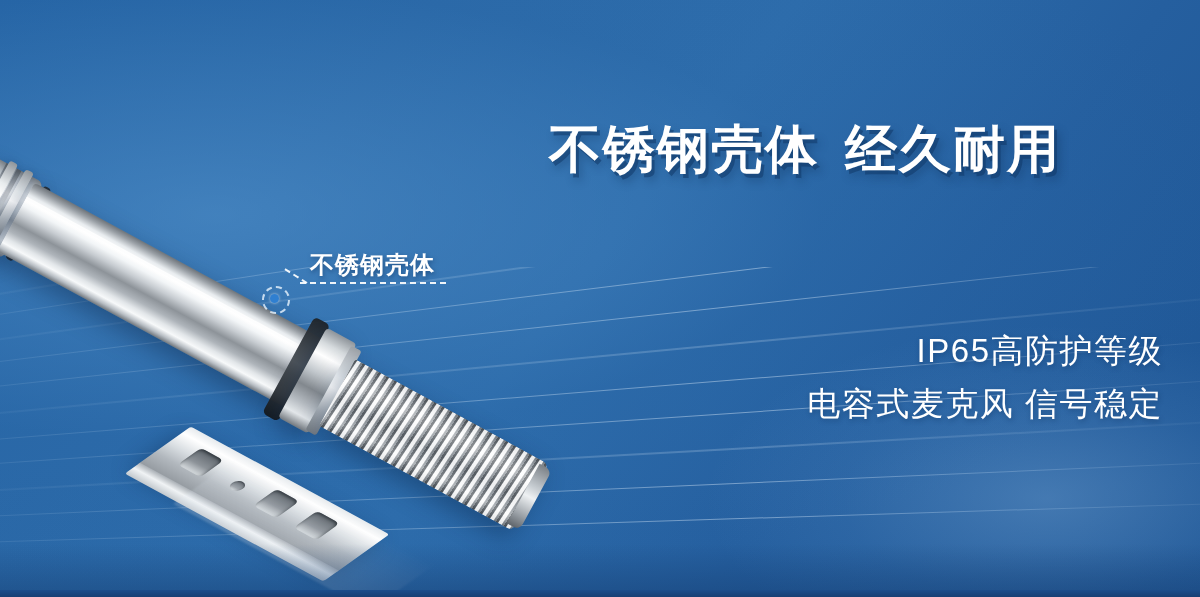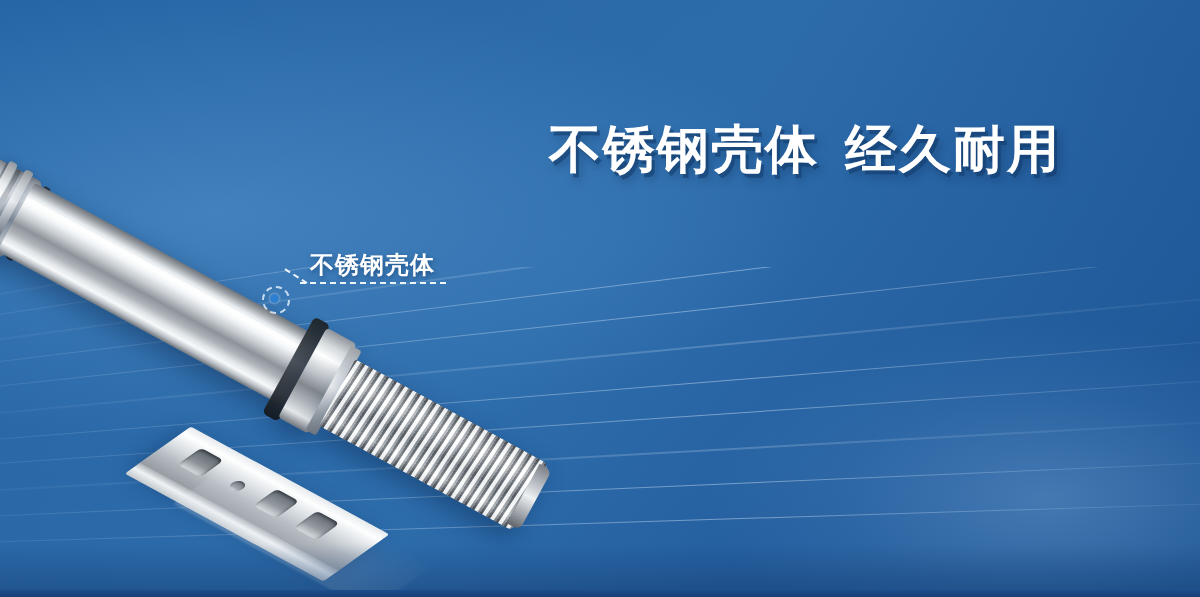--- a/index.html
+++ b/index.html
@@ -262,17 +262,19 @@
 
   <div class="callout-ring"></div>
   <div class="callout-dot"></div>
   <div class="callout-diag"></div>
   <div class="callout-line"></div>
   <div class="callout-label">不锈钢壳体</div>
 
   <div class="headline"><span>不锈钢壳体</span><span class="gap"></span><span>经久耐用</span></div>
 
   <div class="features">
+    <div>IP65高防护等级</div>
+    <div>电容式麦克风 信号稳定</div>
   </div>
 
   <div class="bottomfade"></div>
   <div class="bottombar"></div>
 </div>
 
 </body></html>

